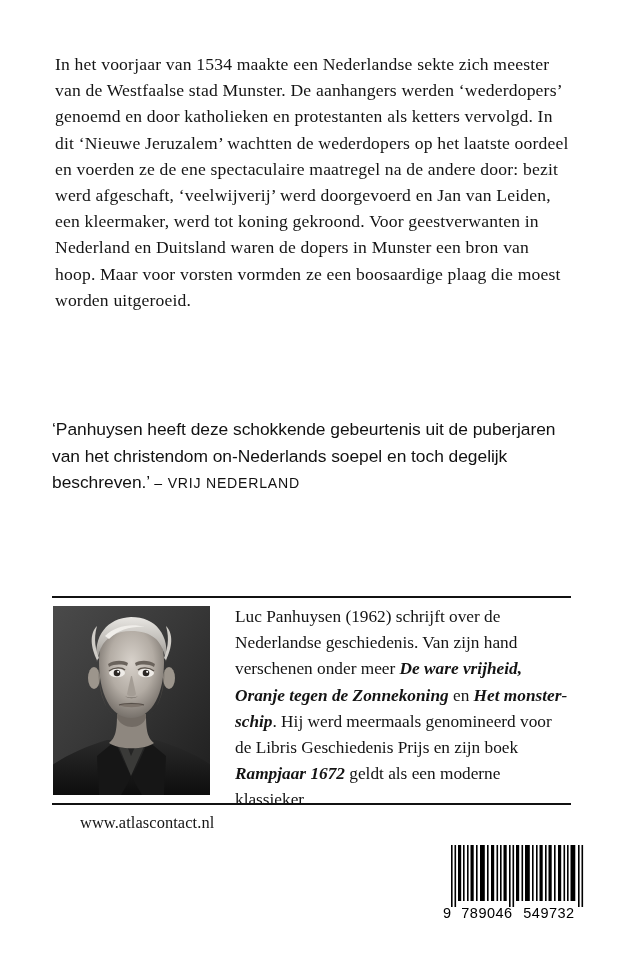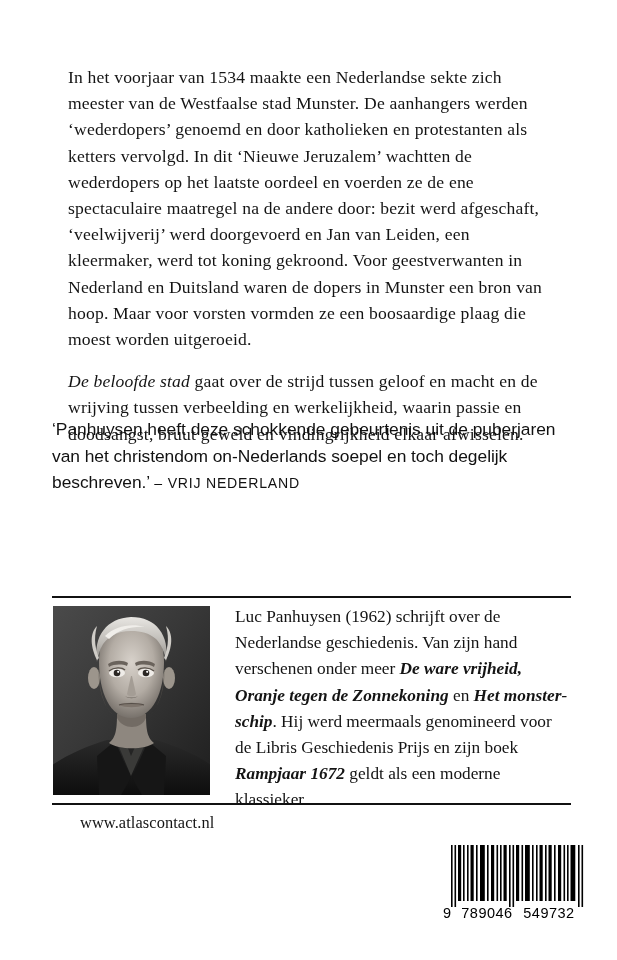--- a/index.html
+++ b/index.html
@@ -30,21 +30,21 @@
     left: 52px;
     top: 48px;
     width: 520px;
     font-family: "Liberation Serif", serif;
     font-size: 17.6px;
     line-height: 26.2px;
     color: #141414;
     letter-spacing: 0.01em;
   }
   .blurb p {
-    margin: 16px;
+    margin: 3px;
   }
   .blurb .it {
     font-style: italic;
   }
 
   
   .quotes {
     position: absolute;
     left: 52px;
     top: 392px;
@@ -166,21 +166,20 @@
     text-align: center;
   }
 </style>
 </head>
 <body>
 
 <div class="page">
 
   <div class="blurb">
     <p><span>In het voorjaar van 1534 maakte een Nederlandse sekte zich meester van de Westfaalse stad Munster. De aanhangers werden ‘wederdopers’ genoemd en door katholieken en protestanten als ketters vervolgd. In dit ‘Nieuwe Jeruzalem’ wachtten de wederdopers op het laatste oordeel en voerden ze de ene spectaculaire maatregel na de andere door: bezit werd afgeschaft, ‘veelwijverij’ werd doorgevoerd en Jan van Leiden, een kleermaker, werd tot koning gekroond. Voor geestverwanten in Nederland en Duitsland waren de dopers in Munster een bron van hoop. Maar voor vorsten vormden ze een boosaardige plaag die moest worden uitgeroeid.</span></p>
-    <p><span class="it">De beloofde stad</span><span> gaat over de strijd tussen geloof en macht en de wrijving tussen verbeelding en werkelijkheid, waarin passie en doodsangst, bruut geweld en vindingrijkheid elkaar afwisselen.</span></p>
   </div>
 
   <div class="quotes">
 
     <div class="quote"><span>‘Panhuysen heeft deze schokkende gebeurtenis uit de puberjaren van het christendom on-Nederlands soepel en toch degelijk beschreven.’ </span><span class="source">– VRIJ NEDERLAND</span></div>
 
 
   </div>
 
   <div class="rule rule-top"></div>

